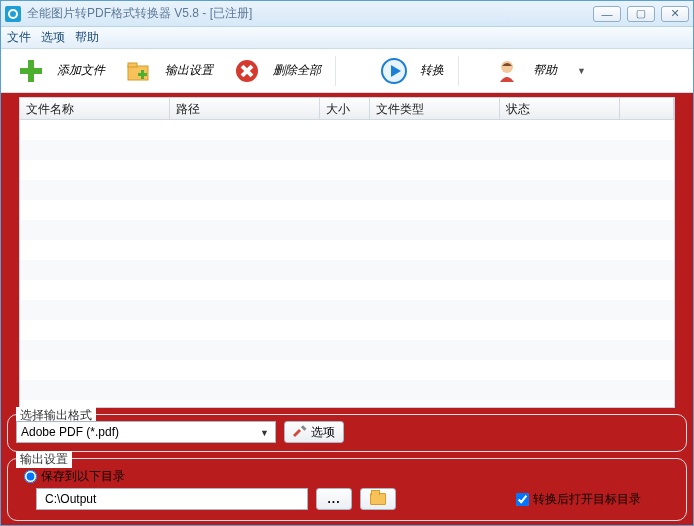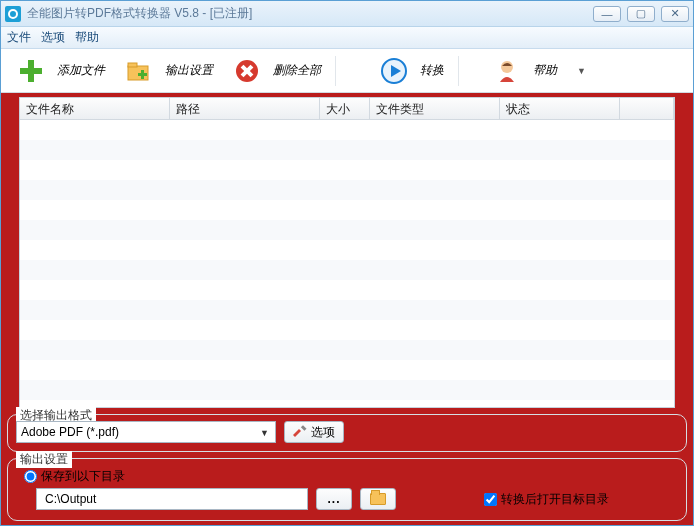--- a/index.html
+++ b/index.html
@@ -34,21 +34,21 @@
 .combo .arrow { position:absolute; right:3px; top:3px; width:15px; height:15px; display:flex; align-items:center;justify-content:center; font-size:9px; color:#333; }
 .btn { height:22px; border:1px solid #a9b7c4; background:linear-gradient(#fdfdfd,#ebeff3); border-radius:3px; padding:0 8px; display:inline-flex; align-items:center; gap:4px; cursor:pointer; font-size:12px; }
 .radio-row { display:flex; align-items:center; gap:4px; margin:3px 0 3px 8px; }
 input[type=radio],input[type=checkbox] { margin:0; }
 .textbox { height:22px; border:1px solid #a9b7c4; background:#fff; padding:0 8px; display:flex; align-items:center; width:272px; }
 .browse-btn { width:36px; justify-content:center; font-weight:bold; letter-spacing:1px;}
 .folder-btn { width:36px; justify-content:center; }
 .folder-ico { width:16px; height:12px; background:#f7c25a; border:1px solid #d79b2a; border-radius:1px; position:relative;}
 .folder-ico::before{content:"";position:absolute;top:-4px;left:0;width:7px;height:4px;background:#f7c25a;border:1px solid #d79b2a;border-bottom:none;border-radius:1px 1px 0 0;}
 .opt-ico svg { display:block; }
-.chk-row { display:flex; align-items:center; gap:4px; margin-left:80px;}
+.chk-row { display:flex; align-items:center; gap:4px; margin-left:112px;}
 </style>
 </head>
 <body>
 
 <div class="window">
   <div class="titlebar">
     <div class="app-icon"></div>
     <div class="title-text">全能图片转PDF格式转换器 V5.8 -  [已注册]</div>
     <div class="win-controls">
       <div class="win-btn">—</div>

